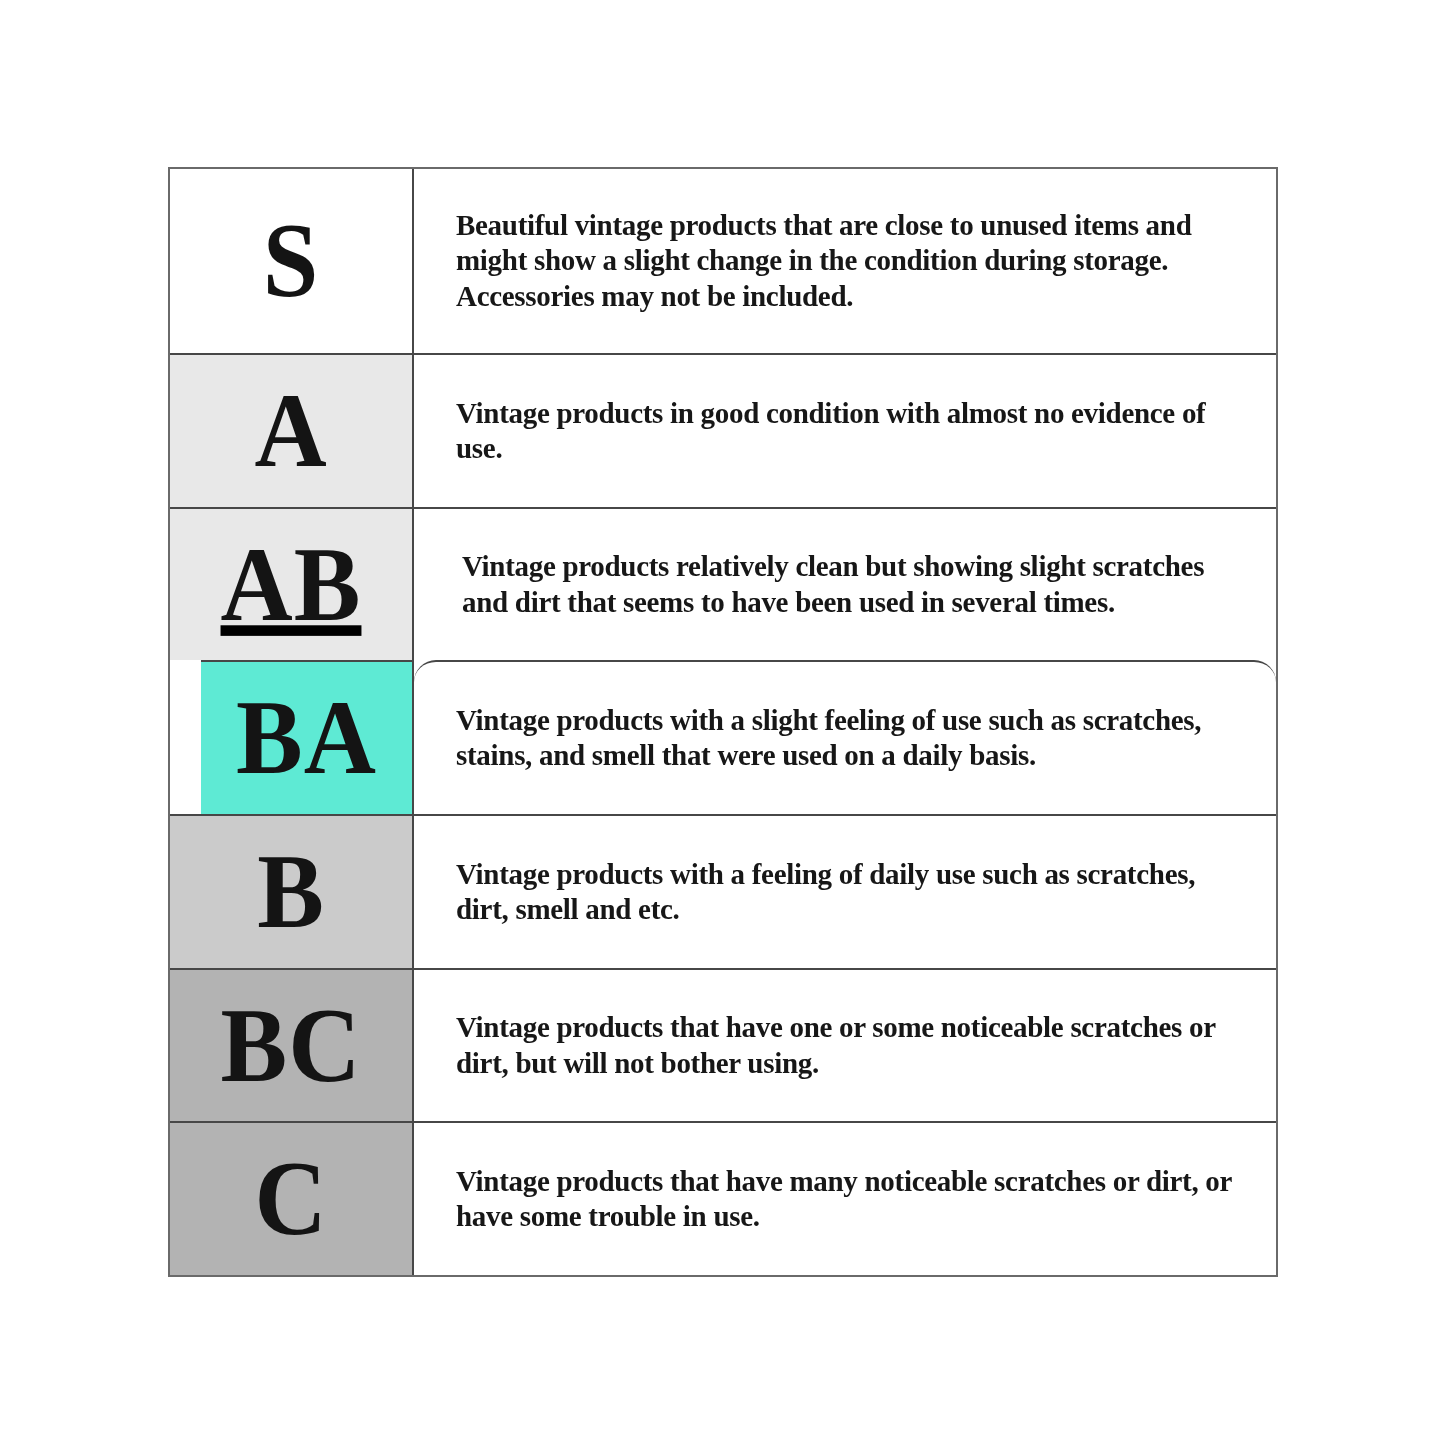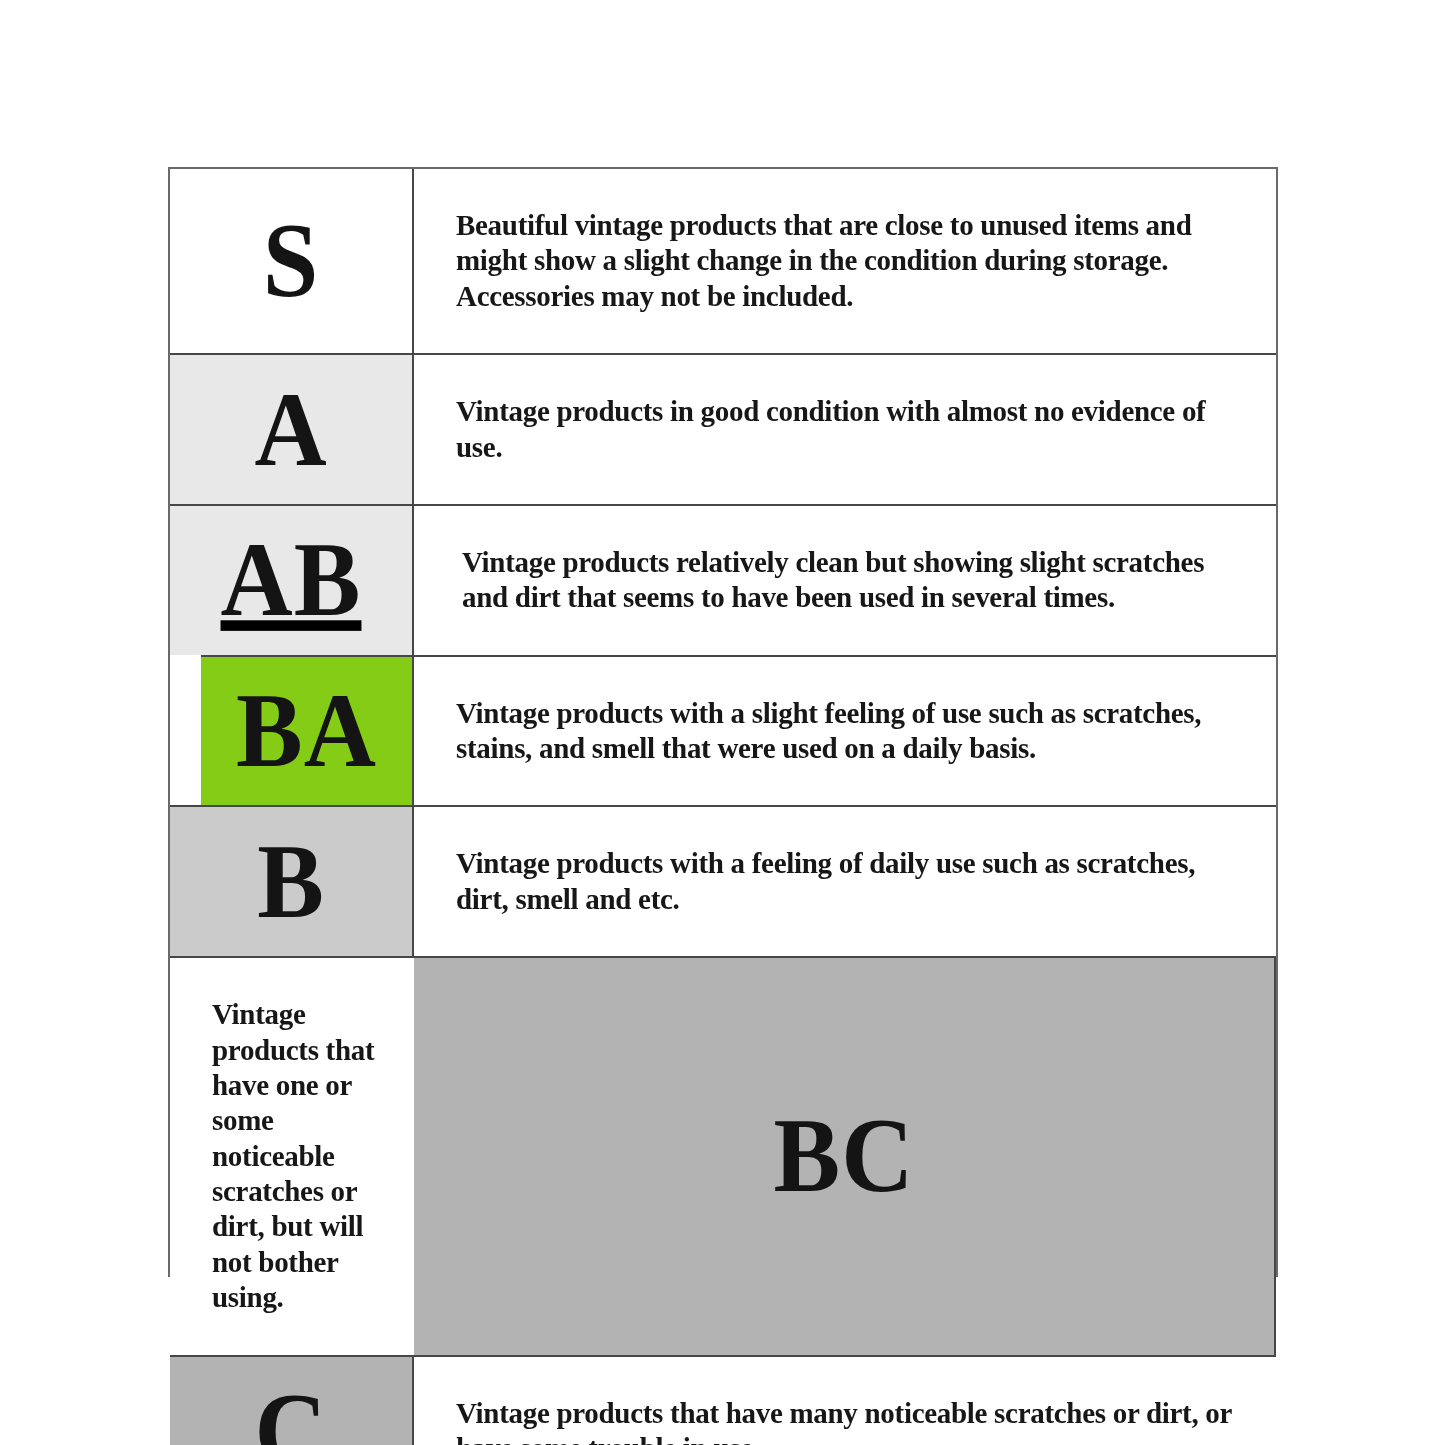--- a/index.html
+++ b/index.html
@@ -79,39 +79,39 @@
     <p class="desc-text">Vintage products in good condition with almost no evidence of use.</p>
   </div>
 
   <div class="cell grade-cell rb" style="background: rgb(232, 232, 232); border-top: 2px solid rgb(71, 71, 71); text-decoration: underline;">
     <span class="grade-letter">AB</span>
   </div>
   <div class="cell desc-cell rb" style="border-top: 2px solid rgb(71, 71, 71); padding-left: 48px;">
     <p class="desc-text">Vintage products relatively clean but showing slight scratches and dirt that seems to have been used in several times.</p>
   </div>
 
-  <div class="cell grade-cell rb" style="background: #84cc16; border-top: 2px solid rgb(71, 71, 71); margin-left: 31px;">
+  <div class="cell grade-cell rb" style="background: #5eead4; border-top: 2px solid rgb(71, 71, 71); margin-left: 31px;">
     <span class="grade-letter">BA</span>
   </div>
-  <div class="cell desc-cell rb" style="border-top: 2px solid rgb(71, 71, 71);">
+  <div class="cell desc-cell rb" style="border-top: 2px solid rgb(71, 71, 71); border-radius: 22px;">
     <p class="desc-text">Vintage products with a slight feeling of use such as scratches, stains, and smell that were used on a daily basis.</p>
   </div>
 
   <div class="cell grade-cell rb" style="background: rgb(203, 203, 203); border-top: 2px solid rgb(71, 71, 71);">
     <span class="grade-letter">B</span>
   </div>
   <div class="cell desc-cell rb" style="border-top: 2px solid rgb(71, 71, 71);">
     <p class="desc-text">Vintage products with a feeling of daily use such as scratches, dirt, smell and etc.</p>
   </div>
 
+  <div class="cell grade-cell rb" style="background: rgb(179, 179, 179); border-top: 2px solid rgb(71, 71, 71);">
+    <span class="grade-letter">BC</span>
+  </div>
   <div class="cell desc-cell rb" style="border-top: 2px solid rgb(71, 71, 71);">
     <p class="desc-text">Vintage products that have one or some noticeable scratches or dirt, but will not bother using.</p>
-  </div>
-  <div class="cell grade-cell rb" style="background: rgb(179, 179, 179); border-top: 2px solid rgb(71, 71, 71);">
-    <span class="grade-letter">BC</span>
   </div>
 
   <div class="cell grade-cell rb" style="background: rgb(179, 179, 179); border-top: 2px solid rgb(71, 71, 71);">
     <span class="grade-letter">C</span>
   </div>
   <div class="cell desc-cell rb" style="border-top: 2px solid rgb(71, 71, 71);">
     <p class="desc-text">Vintage products that have many noticeable scratches or dirt, or have some trouble in use.</p>
   </div>
 </div>
 </div>

